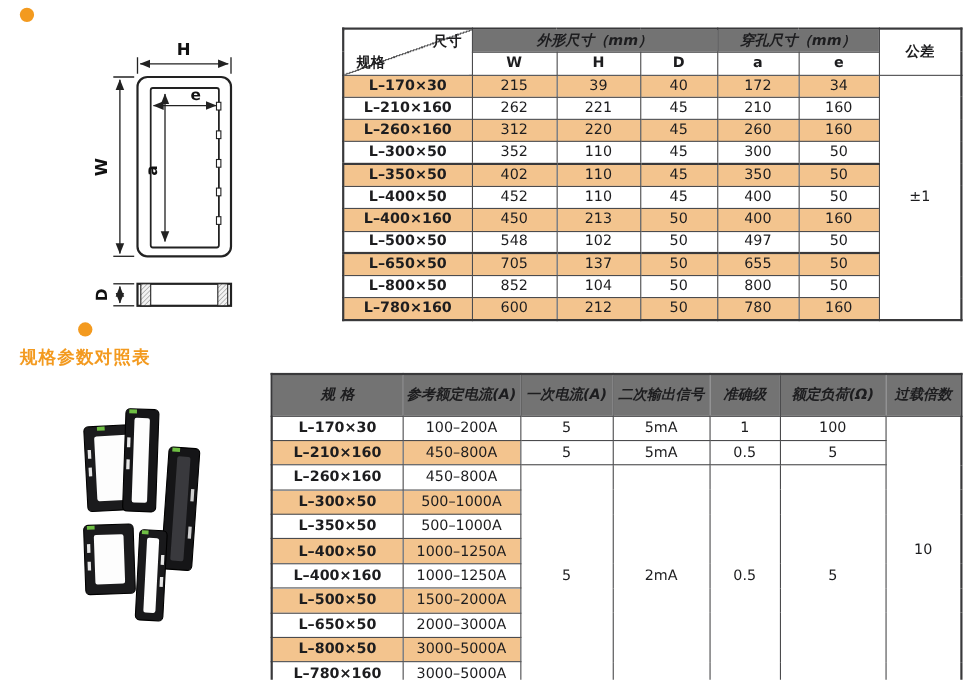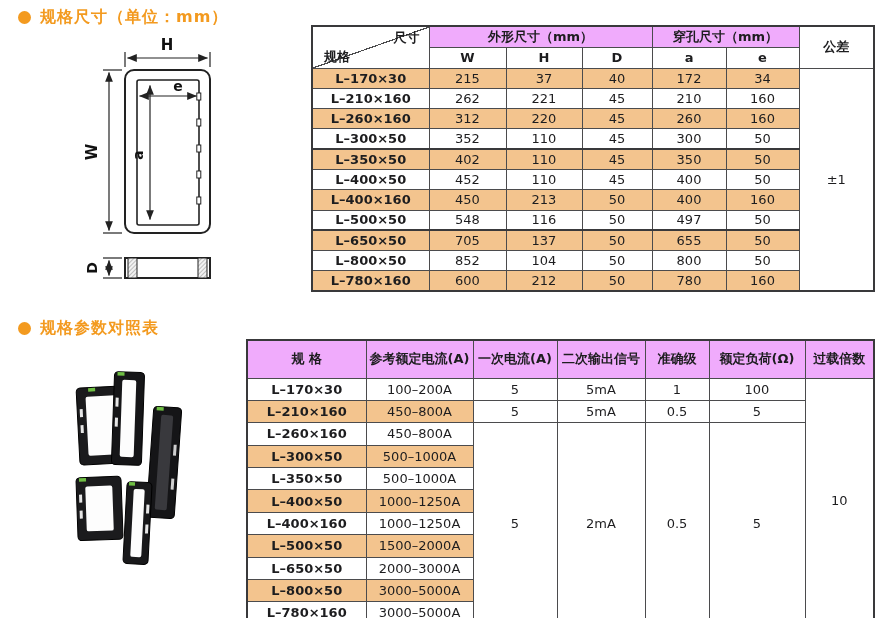--- a/index.html
+++ b/index.html
@@ -15,21 +15,21 @@
     color:#F39A1F;font-weight:700;font-size:16px;letter-spacing:1px;}
   .bullet{width:13px;height:13px;border-radius:50%;background:#F39A1F;flex:0 0 auto;}
 
   
   .tbl{position:absolute;border-collapse:collapse;table-layout:fixed;
     font-size:13px;border:2px solid #39393b;}
   .tbl th,.tbl td{border:1px solid #4b4b4d;text-align:center;vertical-align:middle;
     padding:0;overflow:hidden;white-space:nowrap;}
   .tbl thead th{font-weight:700;}
   .stripe{background:#F3C48E;}
-  .peach{background:#f0abfc;}
+  .peach{background:#737373;font-style:italic;}
   .spec{font-weight:700;}
   .num{font-weight:500;}
   .tol{font-weight:500;background:#fff;}
 
   #dims-table{left:311px;top:25px;width:562px;}
   #dims-table thead tr{height:21px;}
   #dims-table tbody tr{height:20.3px;}
   #dims-table tr.gsep td{border-top:2.5px solid #39393b;}
 
   #params-table{left:246px;top:339px;width:627px;}
@@ -50,21 +50,20 @@
   .photo{position:absolute;left:50px;top:362px;}
   svg text{font-family:"DejaVu Sans","Liberation Sans",sans-serif;}
 </style>
 </head>
 <body>
 
 <div class="page">
 
   <div class="heading" style="top:7px;">
     <span class="bullet"></span>
-    <span>规格尺寸（单位：mm）</span>
   </div>
 
   <svg class="diagram" width="160" height="256" viewBox="0 0 160 256">
     <defs>
       <marker id="arr" viewBox="0 0 10 10" refX="8.6" refY="5" markerWidth="9" markerHeight="9" orient="auto-start-reverse">
         <path d="M0,1.4 L9,5 L0,8.6 Z" fill="#222"></path>
       </marker>
       <pattern id="hatch" width="3" height="3" patternUnits="userSpaceOnUse" patternTransform="rotate(45)">
         <rect width="3" height="3" fill="#f2f2f2"></rect>
         <line x1="0" y1="0" x2="0" y2="3" stroke="#8a8a8a" stroke-width="1"></line>
@@ -142,21 +141,21 @@
         <th>H</th>
         <th>D</th>
         <th>a</th>
         <th>e</th>
       </tr>
     </thead>
     <tbody id="top-tbody">
         <tr>
           <td class="spec stripe">L–170×30</td>
           <td class="num stripe">215</td>
-          <td class="num stripe">37</td>
+          <td class="num stripe">39</td>
           <td class="num stripe">40</td>
           <td class="num stripe">172</td>
           <td class="num stripe">34</td>
           <td class="tol" rowspan="11">±1</td>
         </tr>
         <tr>
           <td class="spec">L–210×160</td>
           <td class="num">262</td>
           <td class="num">221</td>
           <td class="num">45</td>
@@ -199,21 +198,21 @@
           <td class="spec stripe">L–400×160</td>
           <td class="num stripe">450</td>
           <td class="num stripe">213</td>
           <td class="num stripe">50</td>
           <td class="num stripe">400</td>
           <td class="num stripe">160</td>
         </tr>
         <tr>
           <td class="spec">L–500×50</td>
           <td class="num">548</td>
-          <td class="num">116</td>
+          <td class="num">102</td>
           <td class="num">50</td>
           <td class="num">497</td>
           <td class="num">50</td>
         </tr>
         <tr class="gsep">
           <td class="spec stripe">L–650×50</td>
           <td class="num stripe">705</td>
           <td class="num stripe">137</td>
           <td class="num stripe">50</td>
           <td class="num stripe">655</td>
@@ -231,21 +230,21 @@
           <td class="spec stripe">L–780×160</td>
           <td class="num stripe">600</td>
           <td class="num stripe">212</td>
           <td class="num stripe">50</td>
           <td class="num stripe">780</td>
           <td class="num stripe">160</td>
         </tr>
       </tbody>
   </table>
 
-  <div class="heading" style="top:318px;">
+  <div class="heading" style="top:293px;flex-direction:column;">
     <span class="bullet"></span>
     <span>规格参数对照表</span>
   </div>
 
   <svg class="photo" width="180" height="250" viewBox="0 0 180 250">
     <g transform="rotate(-3 52 63)">
       <rect x="28" y="25" width="49" height="77" rx="4" fill="#1b1b1d" stroke="#000"></rect>
       <rect x="37" y="34" width="31" height="59" rx="2" fill="#fdfdfd"></rect>
       <rect x="40" y="25.5" width="7" height="3.5" fill="#6fbf44"></rect>
       <rect x="30.5" y="46" width="3" height="8" fill="#e6e6e6"></rect>

